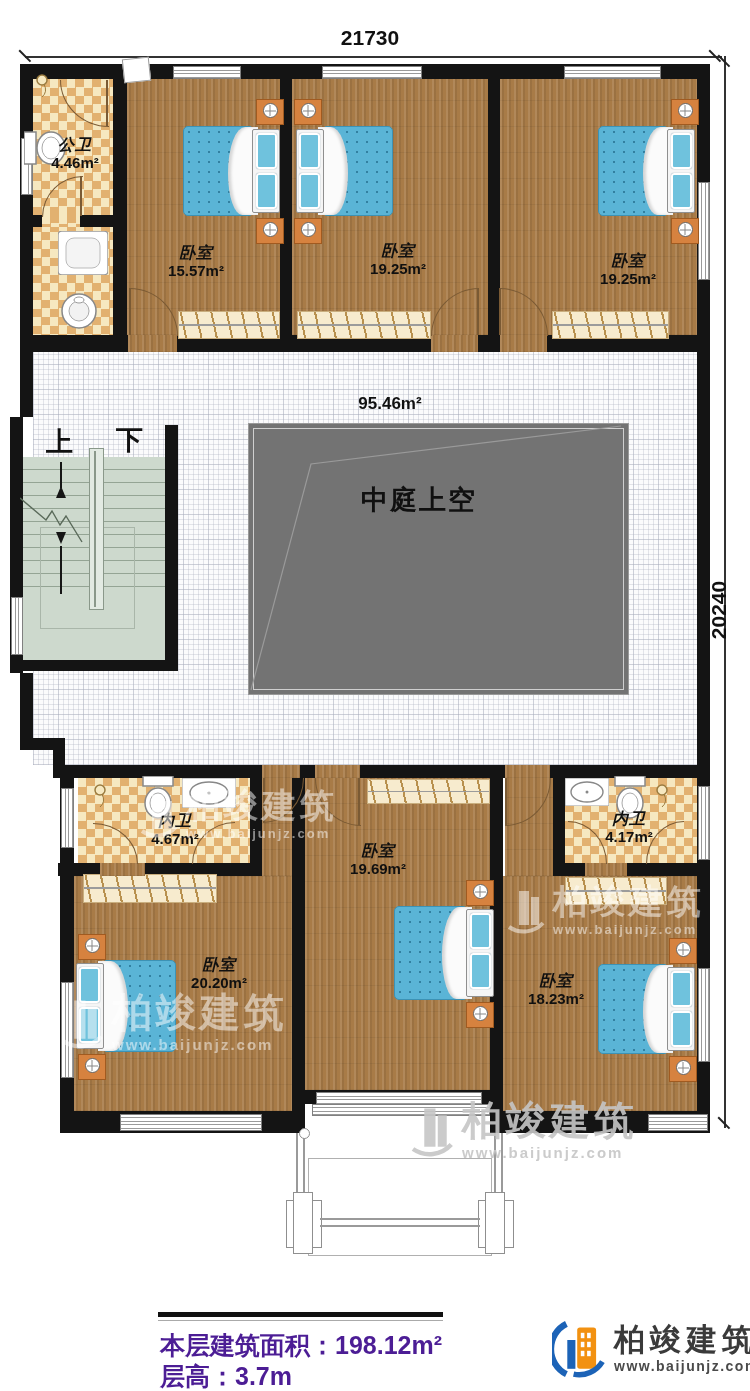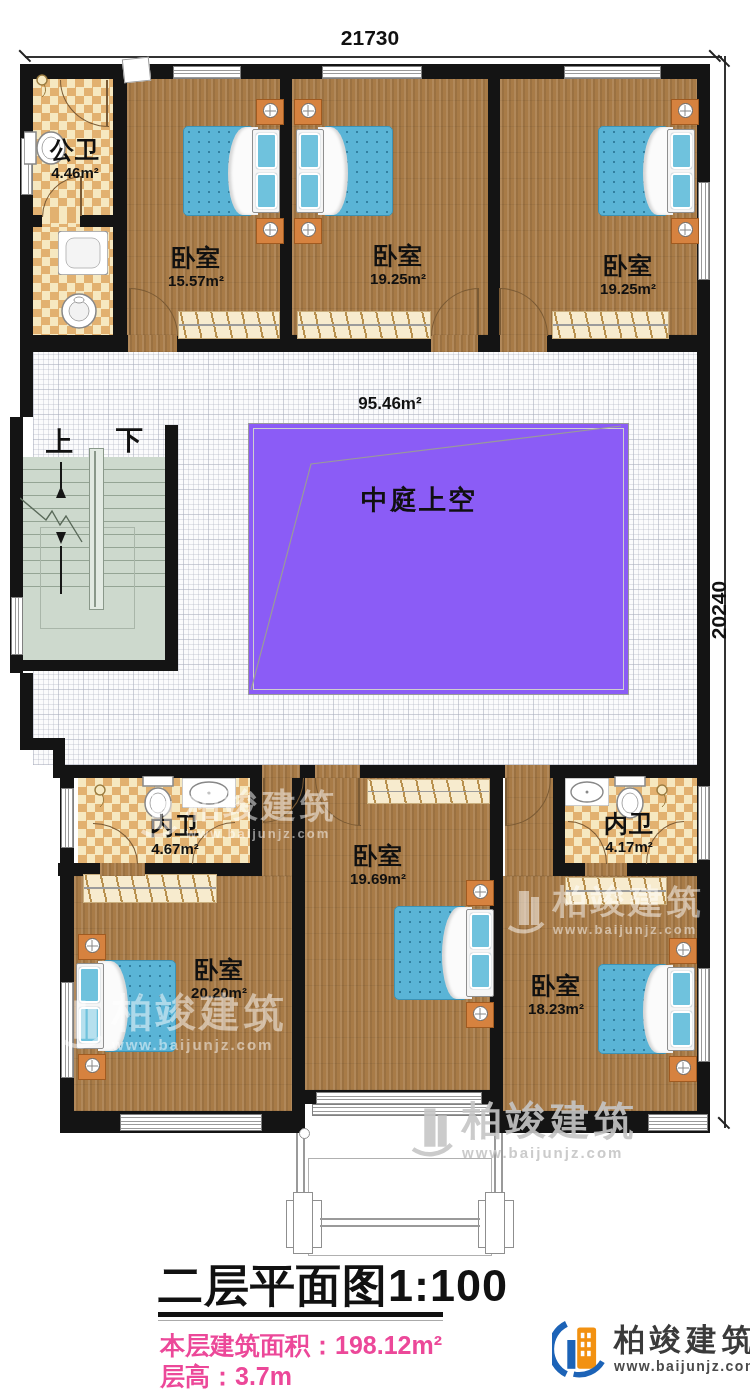--- a/index.html
+++ b/index.html
@@ -19,21 +19,21 @@
     background-image:repeating-linear-gradient(180deg,rgba(0,0,0,0) 0 2.5px,#9a9a9a 2.5px 3.5px);}
   .win-v{position:absolute;background:#fff;border:1px solid #808080;
     background-image:repeating-linear-gradient(90deg,rgba(0,0,0,0) 0 2.5px,#9a9a9a 2.5px 3.5px);}
   .arc{position:absolute;border:1.4px solid #7a5a34;background:transparent;}
   .arc-tr{border-left:none;border-bottom:none;border-top-right-radius:100%;}
   .arc-tl{border-right:none;border-bottom:none;border-top-left-radius:100%;}
   .arc-br{border-left:none;border-top:none;border-bottom-right-radius:100%;}
   .arc-bl{border-right:none;border-top:none;border-bottom-left-radius:100%;}
   .leaf{position:absolute;background:#7a5a34;}
   .rlabel{position:absolute;width:120px;text-align:center;color:#101010;line-height:1.15;z-index:6;}
-  .rname{font-size:24px;font-weight:bold;letter-spacing:1px;}
+  .rname{font-size:16px;font-weight:bold;letter-spacing:1px;font-style:italic;}
   .rarea{font-size:15px;font-weight:bold;}
   .bed{position:absolute;}
   .bed.flip{transform:scaleX(-1);}
   .b-mat{position:absolute;left:0;top:0;bottom:0;right:26px;background:#5ab4d6;border:1px solid #3d92b4;border-radius:5px;
     background-image:radial-gradient(rgba(16,86,116,.55) 1px,rgba(0,0,0,0) 1.4px);background-size:10px 10px;}
   .b-blanket{position:absolute;top:1px;bottom:1px;right:22px;width:30px;background:#fbfbfb;
     border-radius:60% 0 0 50%/55% 0 0 50%;box-shadow:inset 3px 0 3px rgba(0,0,0,.15);}
   .b-frame{position:absolute;top:3px;bottom:3px;right:0;width:26px;background:#f5f5f5;border:1px solid #8f8f8f;border-radius:2px;}
   .b-p1,.b-p2{position:absolute;right:3px;width:17px;height:32px;background:#6fc2dd;border:2px solid #fff;border-radius:3px;box-shadow:0 0 1px #55778a;}
   .b-p1{top:7px;} .b-p2{top:47px;}
@@ -52,26 +52,26 @@
   .tri-down{position:absolute;width:0;height:0;border-left:5px solid transparent;border-right:5px solid transparent;border-top:12px solid #161616;z-index:4;}
   .dimline{position:absolute;background:#333;}
   .tick{position:absolute;width:16px;height:1.6px;background:#222;transform:rotate(45deg);}
   .dimtext{position:absolute;font-size:21px;font-weight:bold;color:#111;text-align:center;}
   .wm{position:absolute;display:flex;align-items:center;gap:8px;z-index:8;pointer-events:none;}
   .wm .wm-name{font-weight:bold;letter-spacing:4px;line-height:1;}
   .wm .wm-url{font-weight:bold;font-size:13px;letter-spacing:2px;margin-top:4px;}
   .wm-white{color:#fff;opacity:.5;}
   .wm-gray{color:#c6c6c6;opacity:.9;}
   .stairlabel{position:absolute;font-size:27px;font-weight:bold;color:#111;z-index:6;}
-  .atrium{position:absolute;background:#8b5cf6;border:1.5px solid #9a9a9a;z-index:2;}
+  .atrium{position:absolute;background:#737373;border:1.5px solid #9a9a9a;z-index:2;}
   .atrium-inner{position:absolute;left:4px;top:4px;right:4px;bottom:4px;border:1px solid #cfcfcf;}
   .balc{position:absolute;border:1px solid #b0b0b0;background:#fff;}
   .thin{position:absolute;background:#9a9a9a;}
   .title-main{position:absolute;font-size:45px;font-weight:bold;color:#111;letter-spacing:1px;z-index:9;}
-  .title-sub{position:absolute;font-size:25px;font-weight:bold;color:#ec4899;z-index:9;}
+  .title-sub{position:absolute;font-size:25px;font-weight:bold;color:#4c1d95;z-index:9;}
   .logo{position:absolute;display:flex;align-items:center;gap:8px;z-index:9;}
   .logo-name{font-size:31px;font-weight:bold;color:#3a3a3a;letter-spacing:5px;line-height:1;}
   .logo-url{font-size:14px;font-weight:bold;color:#4a4a4a;letter-spacing:1.5px;margin-top:3px;}
 </style>
 </head>
 <body>
 
 <div id="plan">
 
   <div class="tile" style="left:33px;top:79px;width:80px;height:256px;"></div>
@@ -419,23 +419,20 @@
       <rect x="14" y="4" width="10" height="34" fill="currentColor"></rect>
       <rect x="26" y="10" width="8" height="28" fill="currentColor"></rect>
       <path d="M4,40 a26,26 0 0 0 34,-4" fill="none" stroke="currentColor" stroke-width="4"></path>
     </svg>
     <div>
       <div class="wm-name" style="font-size:40px;">柏竣建筑</div>
       <div class="wm-url" style="font-size:15px;">www.baijunjz.com</div>
     </div>
   </div>
 
-  <div class="title-main" style="left:158px;top:1256px;">
-    <span>二层平面图</span><span>1:100</span>
-  </div>
   <div style="position:absolute;left:158px;top:1312px;width:285px;height:5px;background:#111;z-index:9;"></div>
   <div style="position:absolute;left:158px;top:1320px;width:285px;height:1px;background:#aaa;z-index:9;"></div>
   <div class="title-sub" style="left:160px;top:1329px;">
     <span>本层建筑面积：</span><span>198.12m²</span>
   </div>
   <div class="title-sub" style="left:160px;top:1360px;">
     <span>层高：</span><span>3.7m</span>
   </div>
 
   <div class="logo" style="left:552px;top:1320px;">

